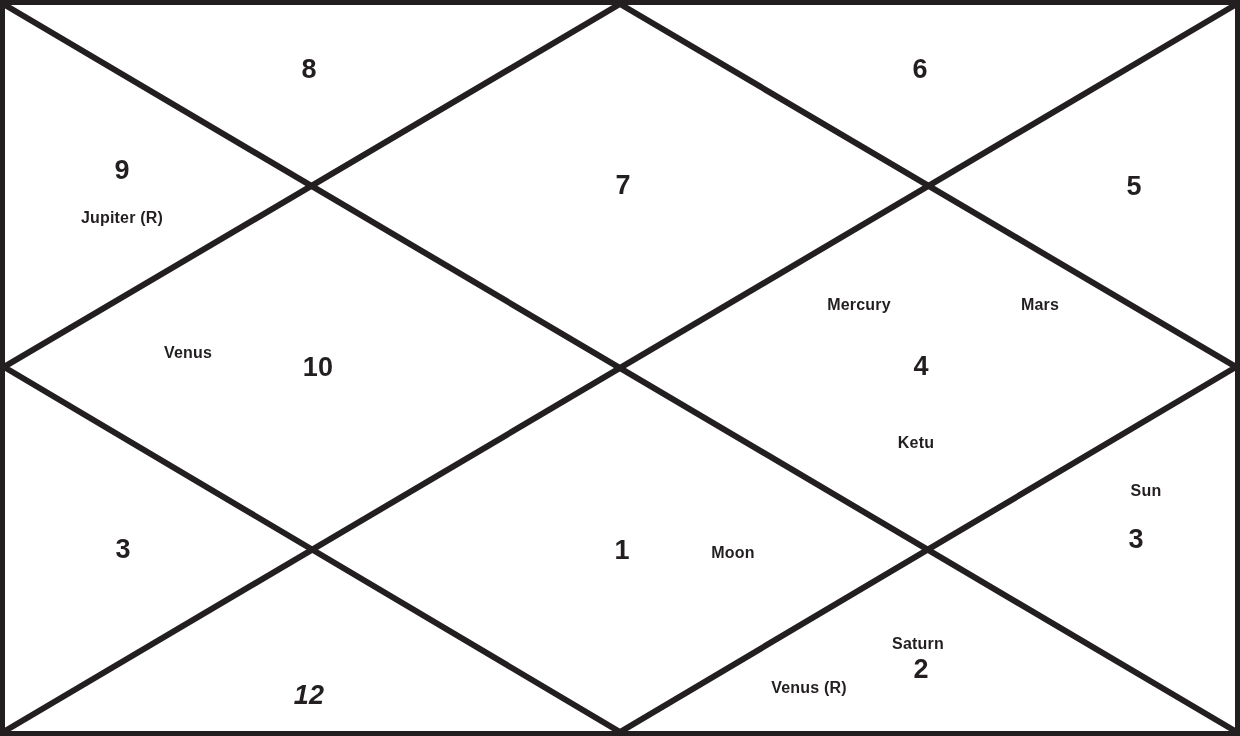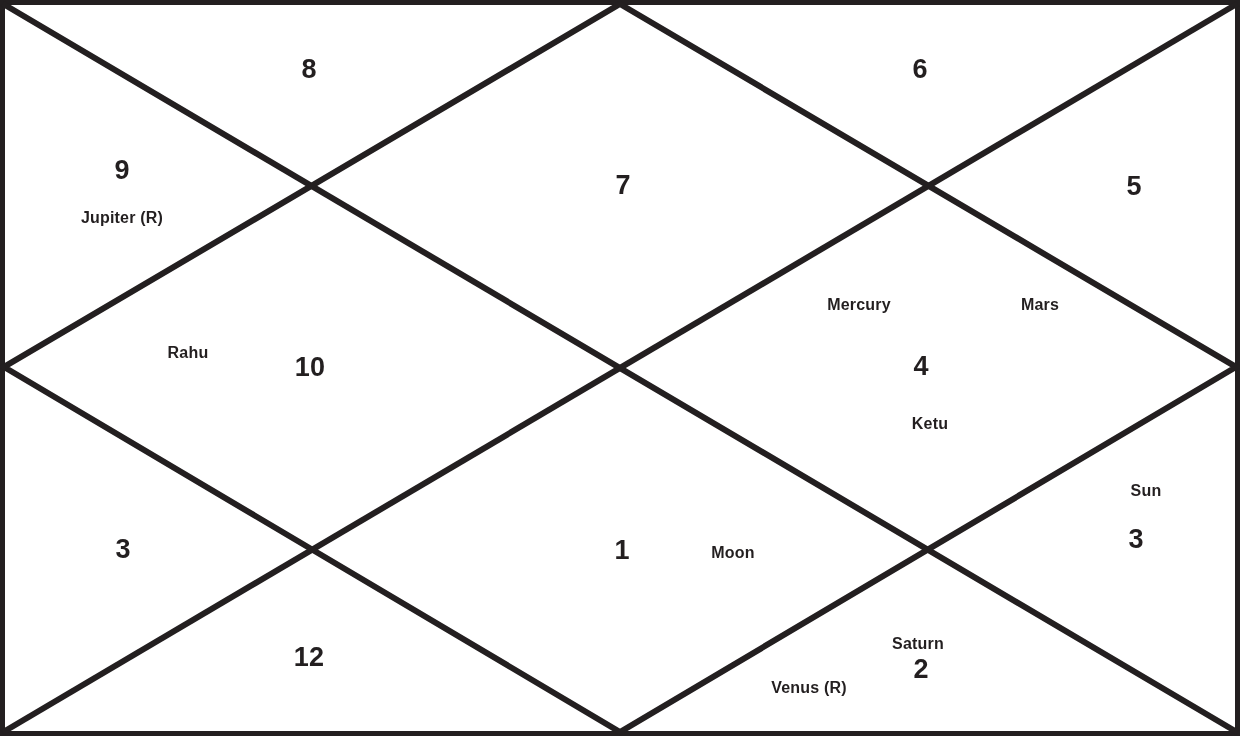--- a/index.html
+++ b/index.html
@@ -72,34 +72,34 @@
     <div class="chart-label house-number" style="left:921px; top:669px;">2</div>
     <div class="chart-label planet-label" style="left:918px; top:644px;">Saturn</div>
     <div class="chart-label planet-label" style="left:809px; top:688px;text-align:center;">Venus (R)</div>
 
     <div class="chart-label house-number" style="left:1136px; top:539px;">3</div>
     <div class="chart-label planet-label" style="left:1146px; top:491px;text-align:center;">Sun</div>
 
     <div class="chart-label house-number" style="left:921px; top:366px;">4</div>
     <div class="chart-label planet-label" style="left:859px; top:305px;">Mercury</div>
     <div class="chart-label planet-label" style="left:999px; top:305px;margin-left:41px;">Mars</div>
-    <div class="chart-label planet-label" style="left:916px; top:424px;margin-left:14px;">Ketu</div>
+    <div class="chart-label planet-label" style="left:916px; top:443px;">Ketu</div>
 
     <div class="chart-label house-number" style="left:1134px; top:186px;">5</div>
 
     <div class="chart-label house-number" style="left:920px; top:69px;">6</div>
 
     <div class="chart-label house-number" style="left:623px; top:185px;">7</div>
 
     <div class="chart-label house-number" style="left:309px; top:69px;">8</div>
 
     <div class="chart-label house-number" style="left:122px; top:170px;">9</div>
     <div class="chart-label planet-label" style="left:122px; top:218px;">Jupiter (R)</div>
 
-    <div class="chart-label house-number" style="left:310px; top:367px;">10</div>
-    <div class="chart-label planet-label" style="left:188px; top:353px;">Rahu</div>
+    <div class="chart-label house-number" style="left:318px; top:367px;">10</div>
+    <div class="chart-label planet-label" style="left:188px; top:353px;">Venus</div>
 
     <div class="chart-label house-number" style="left:123px; top:549px;">3</div>
 
-    <div class="chart-label house-number" style="left:309px; top:657px;">12</div>
+    <div class="chart-label house-number" style="left:309px; top:695px;font-style:italic;">12</div>
 
   </div>
 </div>
 
 </body></html>

